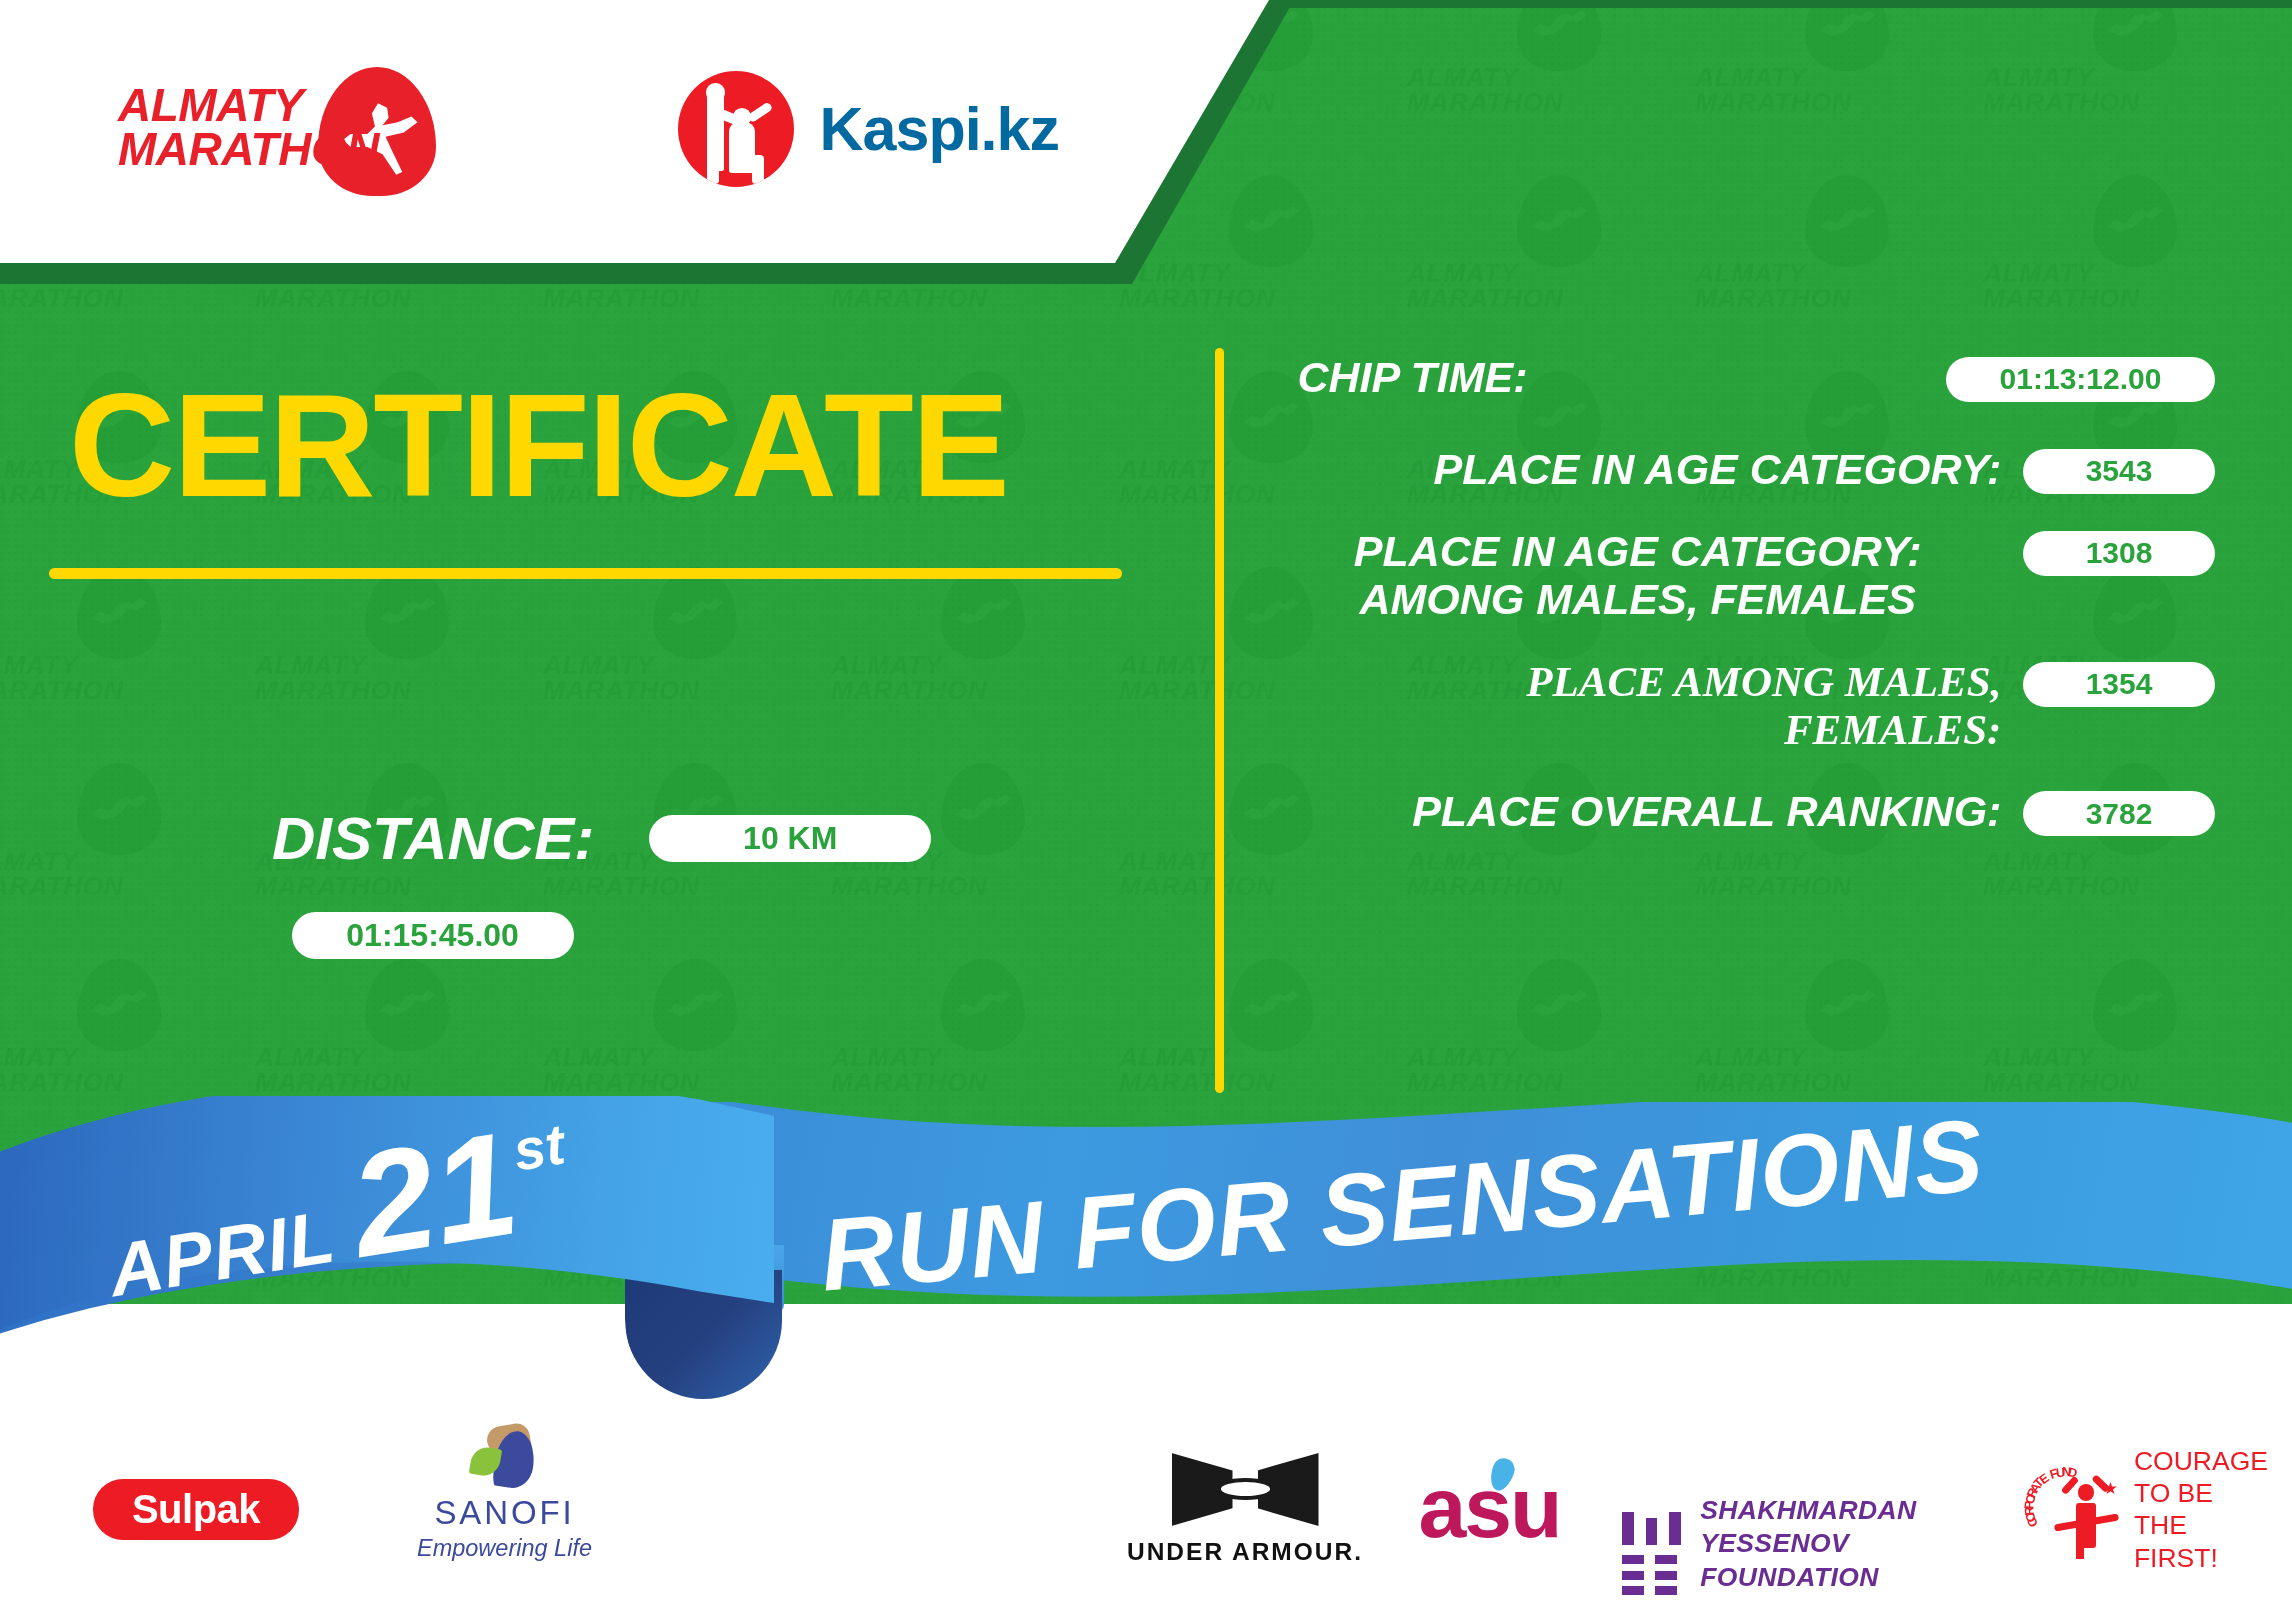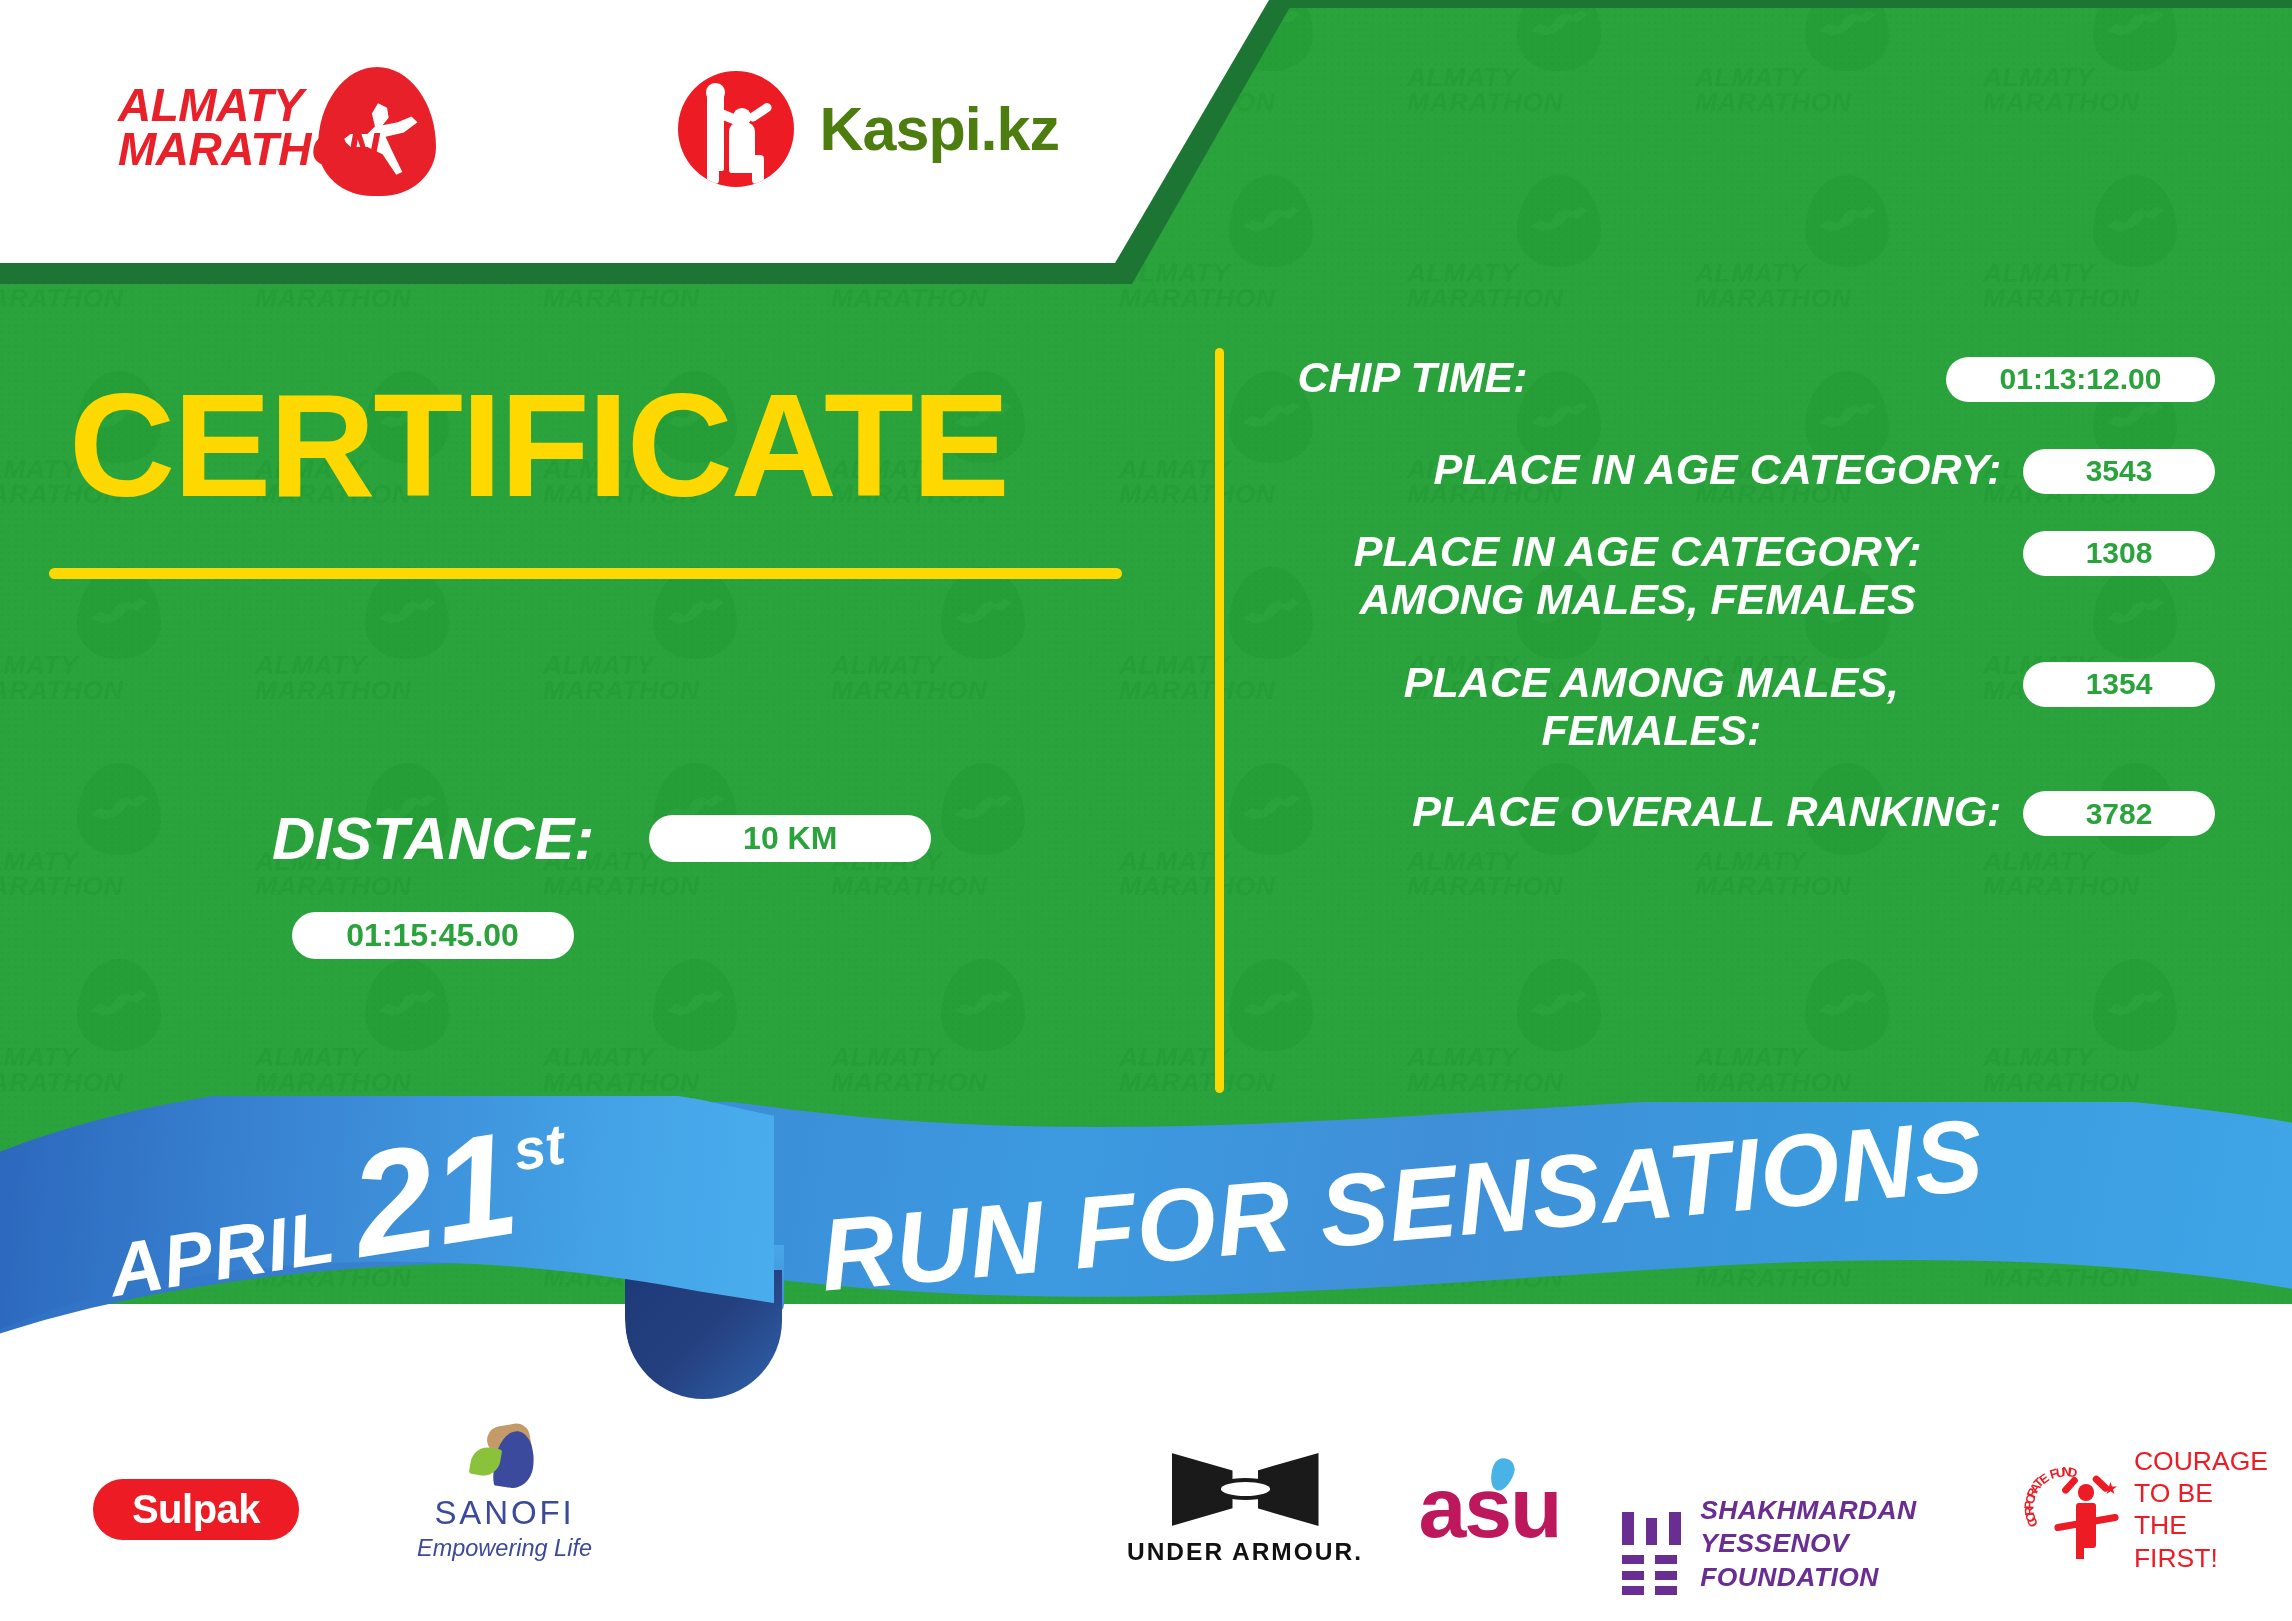--- a/index.html
+++ b/index.html
@@ -89,21 +89,21 @@
     position:relative;width:116px;height:116px;border-radius:50%;background:#ed1c24;overflow:hidden;
   }
   .kaspi .k-adult{position:absolute;left:29px;top:17.6px;width:16.7px;height:82px;background:#fff;border-radius:8.8px 8.8px 2px 2px;}
   .kaspi .k-adult-head{position:absolute;left:28px;top:11.8px;width:18.6px;height:19.6px;background:#fff;border-radius:50%;}
   .kaspi .k-arm{position:absolute;left:39px;top:43px;width:33px;height:9.8px;background:#fff;border-radius:4.9px;transform:rotate(22deg);}
   .kaspi .k-child{position:absolute;left:51px;top:51px;width:25.5px;height:51px;background:#fff;border-radius:9.8px 9.8px 2.9px 2.9px;}
   .kaspi .k-child-head{position:absolute;left:55px;top:37px;width:17.6px;height:17.6px;background:#fff;border-radius:50%;}
   .kaspi .k-child-arm{position:absolute;left:69px;top:37px;width:25.5px;height:8.8px;background:#fff;border-radius:4.9px;transform:rotate(-34deg);}
   .kaspi .k-leg1{position:absolute;left:29px;top:84px;width:11.8px;height:29px;background:#fff;border-radius:3.9px;}
   .kaspi .k-leg2{position:absolute;left:74px;top:84px;width:11.8px;height:29px;background:#fff;border-radius:3.9px;}
-  .kaspi .k-text{color:#4d7c0f;font-size:61px;font-weight:bold;letter-spacing:-1px;}
+  .kaspi .k-text{color:#0369a1;font-size:61px;font-weight:bold;letter-spacing:-1px;}
 
   
   .cert-title{
     position:absolute;left:69px;top:372px;width:1059px;
     color:#ffd800;font-size:147px;font-weight:bold;line-height:1;
     letter-spacing:-2px;z-index:5;
   }
   .title-rule{
     position:absolute;left:49px;top:568px;width:1073px;height:10.8px;
     background:#ffd800;border-radius:5.9px;z-index:5;
@@ -154,21 +154,21 @@
   #rrow-0{margin-bottom:43px;}
   #rrow-0 .rlabel{text-align:left;padding-left:23.5px;}
   #rrow-0 .rpill{width:269px;}
   #rrow-1{margin-bottom:33px;}
   #rrow-1 .rlabel{text-align:right;}
   #rrow-1 .rpill{width:192px;}
   #rrow-2{margin-bottom:35px;}
   #rrow-2 .rlabel{text-align:center;}
   #rrow-2 .rpill{width:192px;}
   #rrow-3{margin-bottom:33px;}
-  #rrow-3 .rlabel{text-align:center;padding-left:27.4px;}
+  #rrow-3 .rlabel{text-align:right;padding-left:27.4px;font-family:Liberation Serif, serif;}
   #rrow-3 .rpill{width:192px;}
   #rrow-4 .rlabel{text-align:right;}
   #rrow-4 .rpill{width:192px;}
 
   
   .ribbon-zone{position:absolute;left:0;top:1078px;width:2293px;height:353px;z-index:9;}
   .ribbon-main{
     position:absolute;left:0;top:23.5px;width:2293px;height:284px;
     background:linear-gradient(100deg,#2f6fc4 0%,#3a86d4 22%,#3d9ae0 46%,#3f8fd8 62%,#3a9ade 80%,#3fa6e8 100%);
     clip-path:path("M0,66 C220,-10 520,-28 760,4 C1080,48 1380,14 1720,-4 C1980,-18 2180,-2 2339,30 L2339,196 C2180,164 1980,150 1720,164 C1380,184 1080,216 760,176 C520,146 220,160 0,232 Z");

